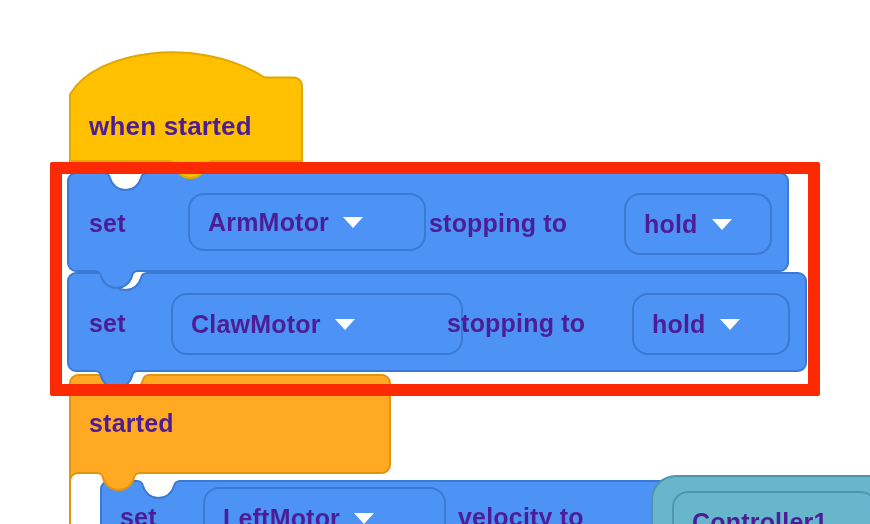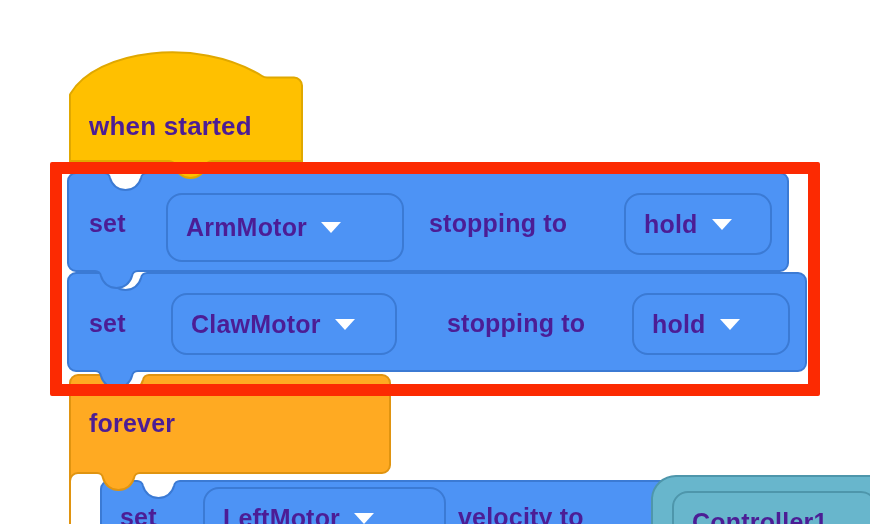--- a/index.html
+++ b/index.html
@@ -144,47 +144,47 @@
              a6,6 0 0 0 -6,5
              a16,16 0 0 1 -31,0
              a6,6 0 0 0 -6,-5
              z" fill="#ffc000" stroke="#e0a800" stroke-width="2"></path>
   </svg>
 
   <div class="txt blk-label hat-label" style="left:89px;top:113px;">when started</div>
 
   <div class="txt blk-label" style="left:89px;top:211px;">set</div>
 
-  <div class="field blue" style="left:166px;top:193px;width:238px;height:69px;">
+  <div class="field blue" style="left:188px;top:193px;width:238px;height:58px;">
     <span class="blk-label">ArmMotor</span>
     <span class="caret"></span>
   </div>
 
   <div class="txt blk-label" style="left:429px;top:211px;">stopping to</div>
 
   <div class="field blue" style="left:624px;top:193px;width:148px;height:62px;">
     <span class="blk-label">hold</span>
     <span class="caret"></span>
   </div>
 
   <div class="txt blk-label" style="left:89px;top:311px;">set</div>
 
-  <div class="field blue" style="left:171px;top:293px;width:226px;height:62px;">
+  <div class="field blue" style="left:171px;top:293px;width:292px;height:62px;">
     <span class="blk-label">ClawMotor</span>
     <span class="caret"></span>
   </div>
 
   <div class="txt blk-label" style="left:447px;top:311px;">stopping to</div>
 
   <div class="field blue" style="left:632px;top:293px;width:158px;height:62px;">
     <span class="blk-label">hold</span>
     <span class="caret"></span>
   </div>
 
-  <div class="txt blk-label" style="left:89px;top:411px;">forever</div>
+  <div class="txt blk-label" style="left:89px;top:411px;">started</div>
 
   <div class="txt blk-label" style="left:120px;top:505px;">set</div>
 
   <div class="field blue" style="left:203px;top:487px;width:243px;height:62px;">
     <span class="blk-label">LeftMotor</span>
     <span class="caret"></span>
   </div>
 
   <div class="txt blk-label" style="left:458px;top:505px;">velocity to</div>
 

